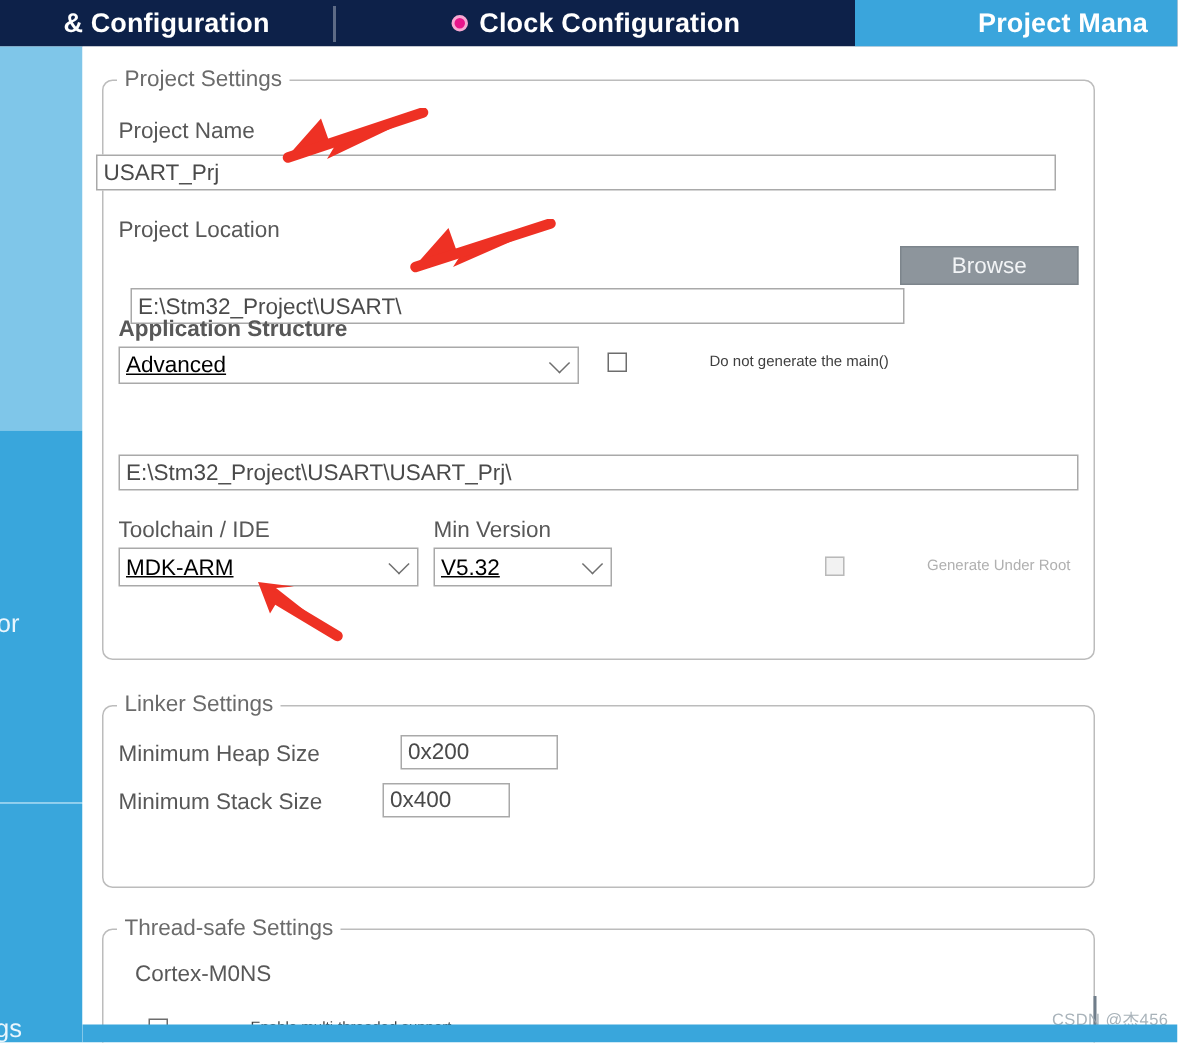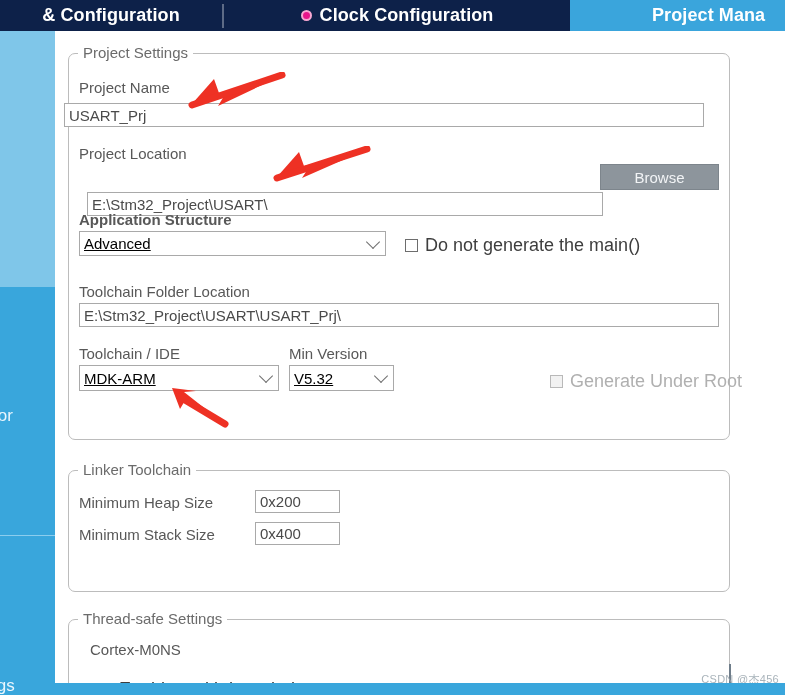--- a/index.html
+++ b/index.html
@@ -103,21 +103,21 @@
     color:#f2f4f6;font-size:15px;
     display:flex;align-items:center;justify-content:center;
   }
   .chk-row{position:absolute;display:flex;align-items:center;}
   .chk-box{
     width:13px;height:13px;box-sizing:border-box;
     border:1.5px solid #6d6d6d;background:#ffffff;
     margin-right:7px;flex:none;
   }
   .chk-box.dim{border-color:#b9b9b9;background:#f2f2f2;}
-  .chk-lbl{color:#3e3e3e;font-size:18px;white-space:nowrap;}
+  .chk-lbl{color:#3e3e3e;font-size:10px;white-space:nowrap;margin-left:48px;}
   .chk-lbl.dim{color:#b0b0b0;}
 
   
   .arrow{position:absolute;pointer-events:none;}
 
   
   .watermark{
     position:absolute;right:6px;top:672px;
     color:#9aa6ae;font-size:11px;white-space:nowrap;opacity:.85;
     letter-spacing:.3px;
@@ -178,47 +178,46 @@
   <div class="lbl" style="left:24px;top:180px;font-weight:bold;">Application Structure</div>
   <div class="combo" style="left:24px;top:200px;width:307px;height:25px;">
     <span>Advanced</span>
     <span class="chev"></span>
   </div>
   <div class="chk-row" style="left:350px;top:204px;">
     <span class="chk-box"></span>
     <span class="chk-lbl">Do not generate the main()</span>
   </div>
 
-  <div class="lbl" style="left:24px;top:252px;">Toolchain Folder Location</div>
   <div class="txtbox" style="left:24px;top:272px;width:640px;height:24px;">
     <span>E:\Stm32_Project\USART\USART_Prj\</span>
   </div>
 
   <div class="lbl" style="left:24px;top:314px;">Toolchain / IDE</div>
   <div class="combo" style="left:24px;top:334px;width:200px;height:26px;">
     <span>MDK-ARM</span>
     <span class="chev"></span>
   </div>
 
   <div class="lbl" style="left:234px;top:314px;">Min Version</div>
-  <div class="combo" style="left:234px;top:334px;width:105px;height:26px;">
+  <div class="combo" style="left:234px;top:334px;width:119px;height:26px;">
     <span>V5.32</span>
     <span class="chev"></span>
   </div>
 
   <div class="chk-row" style="left:495px;top:340px;">
     <span class="chk-box dim"></span>
     <span class="chk-lbl dim">Generate Under Root</span>
   </div>
 
   <div class="group g-linker">
-    <div class="group-legend">Linker Toolchain</div>
+    <div class="group-legend">Linker Settings</div>
   </div>
   <div class="lbl" style="left:24px;top:463px;">Minimum Heap Size</div>
-  <div class="txtbox" style="left:200px;top:459px;width:85px;height:23px;">
+  <div class="txtbox" style="left:212px;top:459px;width:105px;height:23px;">
     <span>0x200</span>
   </div>
   <div class="lbl" style="left:24px;top:495px;">Minimum Stack Size</div>
   <div class="txtbox" style="left:200px;top:491px;width:85px;height:23px;">
     <span>0x400</span>
   </div>
 
   <div class="group g-thread">
     <div class="group-legend">Thread-safe Settings</div>
   </div>

